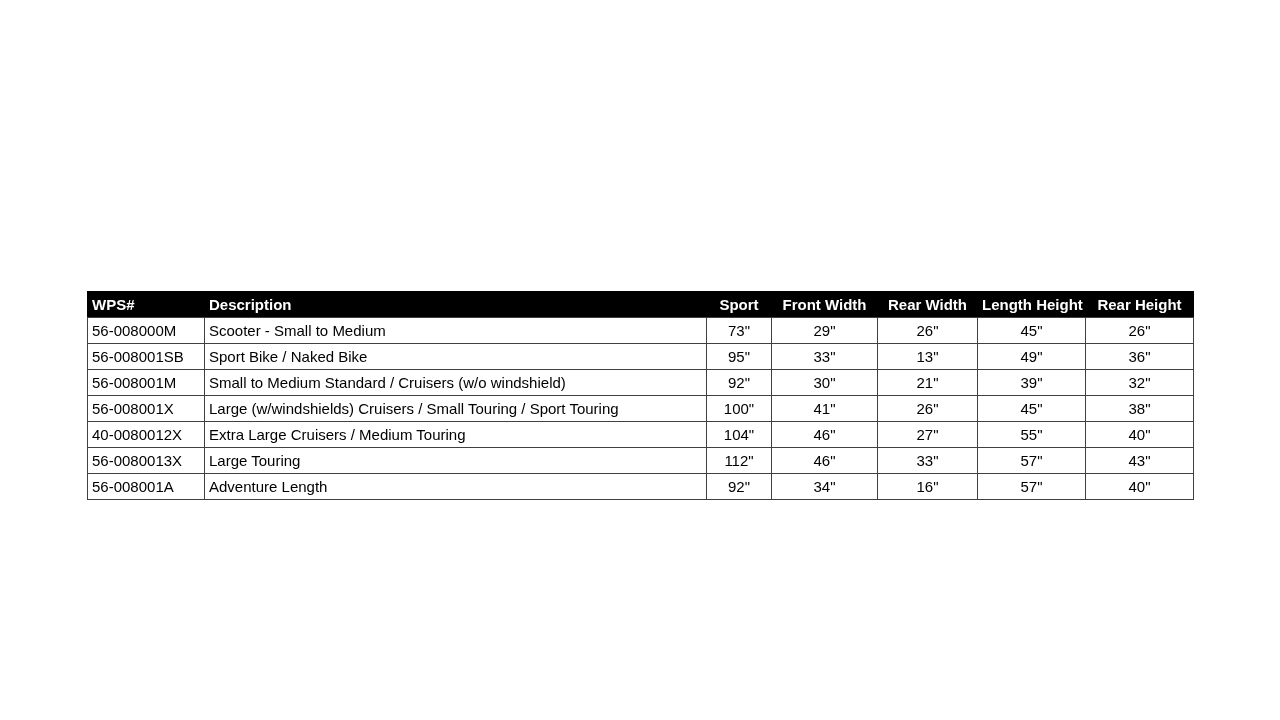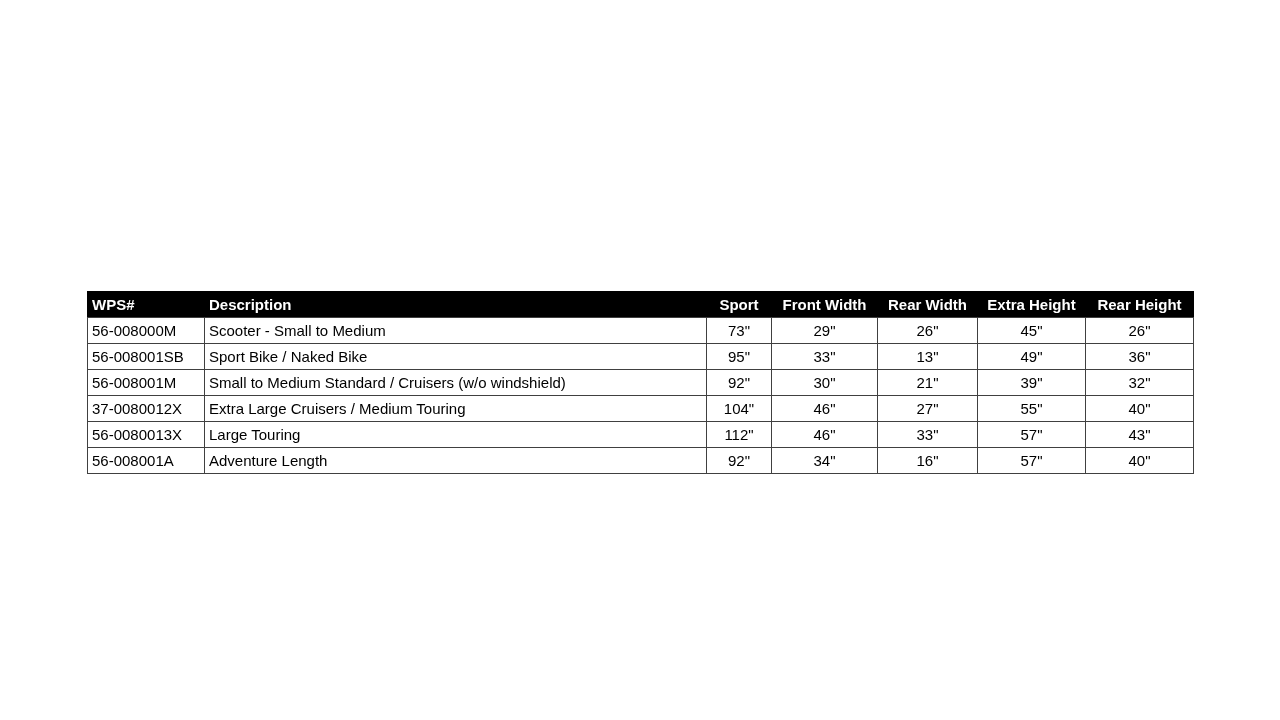--- a/index.html
+++ b/index.html
@@ -58,21 +58,21 @@
       <col style="width:108px">
       <col style="width:108px">
     </colgroup>
     <thead>
       <tr>
         <th class="al">WPS#</th>
         <th class="al">Description</th>
         <th class="ac">Sport</th>
         <th class="ac">Front Width</th>
         <th class="ac">Rear Width</th>
-        <th class="ac">Extra Height</th>
+        <th class="ac">Length Height</th>
         <th class="ac">Rear Height</th>
       </tr>
     </thead>
     <tbody id="table-body">
         <tr>
           <td class="al">56-008000M</td>
           <td class="al">Scooter - Small to Medium</td>
           <td class="ac">73"</td>
           <td class="ac">29"</td>
           <td class="ac">26"</td>
@@ -91,21 +91,30 @@
         <tr>
           <td class="al">56-008001M</td>
           <td class="al">Small to Medium Standard / Cruisers (w/o windshield)</td>
           <td class="ac">92"</td>
           <td class="ac">30"</td>
           <td class="ac">21"</td>
           <td class="ac">39"</td>
           <td class="ac">32"</td>
         </tr>
         <tr>
-          <td class="al">37-0080012X</td>
+          <td class="al">56-008001X</td>
+          <td class="al">Large (w/windshields) Cruisers / Small Touring / Sport Touring</td>
+          <td class="ac">100"</td>
+          <td class="ac">41"</td>
+          <td class="ac">26"</td>
+          <td class="ac">45"</td>
+          <td class="ac">38"</td>
+        </tr>
+        <tr>
+          <td class="al">40-0080012X</td>
           <td class="al">Extra Large Cruisers / Medium Touring</td>
           <td class="ac">104"</td>
           <td class="ac">46"</td>
           <td class="ac">27"</td>
           <td class="ac">55"</td>
           <td class="ac">40"</td>
         </tr>
         <tr>
           <td class="al">56-0080013X</td>
           <td class="al">Large Touring</td>

